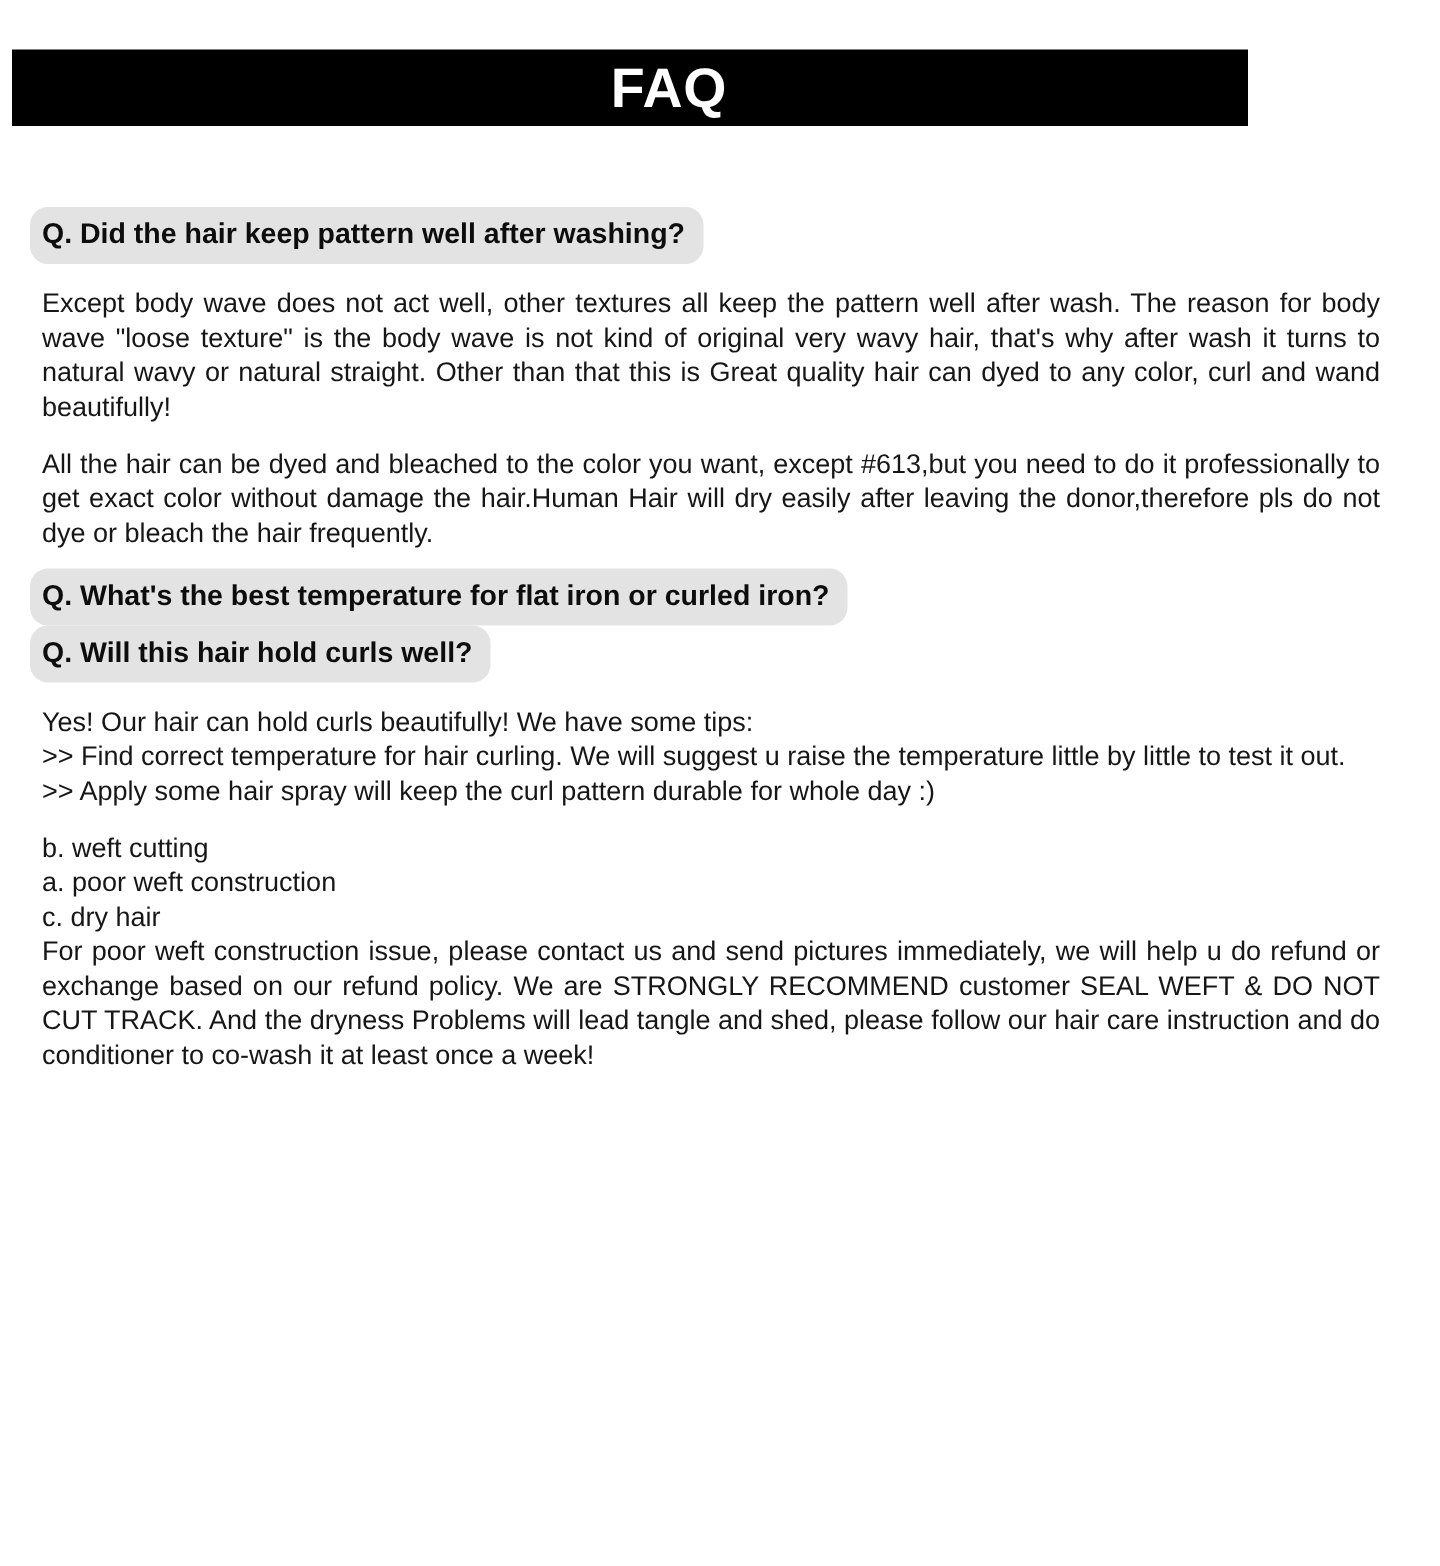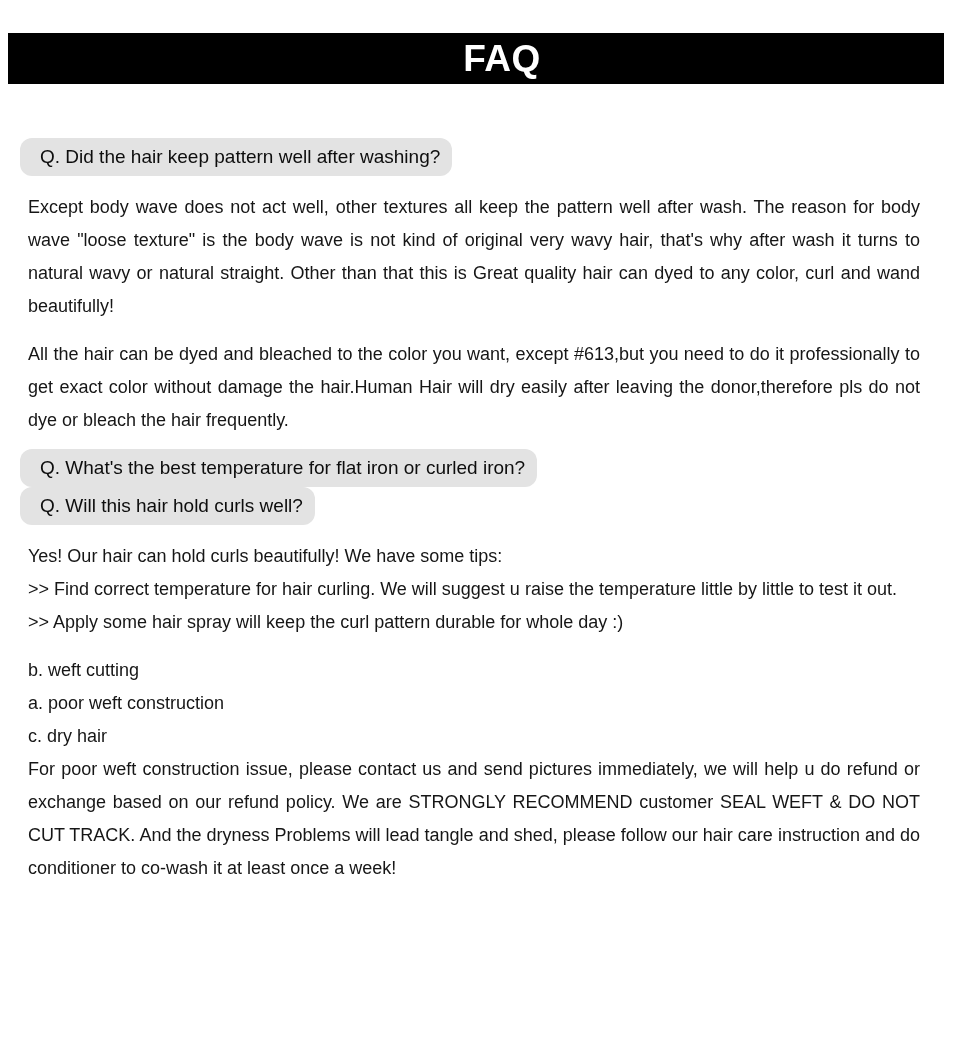--- a/index.html
+++ b/index.html
@@ -9,21 +9,21 @@
   }
   body {
     width: 960px;
     height: 1044px;
     overflow: hidden;
     font-family: "Liberation Sans", "DejaVu Sans", sans-serif;
     color: #121212;
   }
   .faq-bar {
     margin: 33px 0 0 8px;
-    width: 936px;
+    width: 824px;
     height: 51px;
     background: #000000;
     display: flex;
     align-items: center;
     justify-content: center;
   }
   .faq-title {
     color: #ffffff;
     font-size: 37px;
     font-weight: bold;
@@ -32,30 +32,30 @@
   }
   .content {
     padding: 54px 40px 0 28px;
   }
   .qa { margin: 0; }
   .q-pill {
     display: inline-block;
     margin-left: -8px;
     background: #e3e3e3;
     border-radius: 12px;
-    padding: 8px 12px 9px 20px;
+    padding: 8px 12px 9px 8px;
     font-size: 19px;
     line-height: 21px;
-    font-weight: normal;
+    font-weight: bold;
     color: #0d0d0d;
   }
   .answer {
     margin: 15px 0 12px 0;
     font-size: 18px;
-    line-height: 33px;
+    line-height: 23px;
     color: #161616;
   }
   .answer .para {
     text-align: justify;
     text-justify: inter-word;
   }
 </style>
 </head>
 <body>
 

